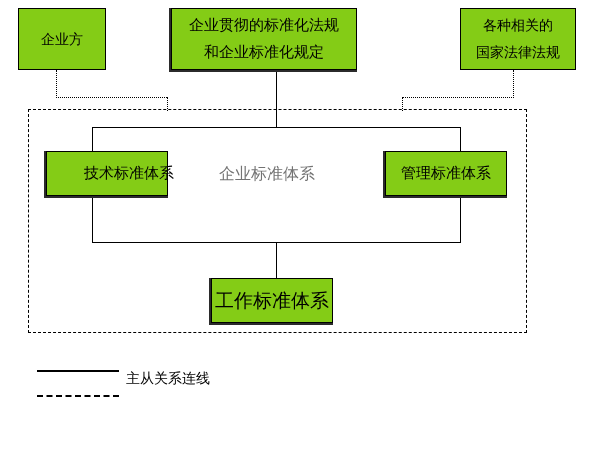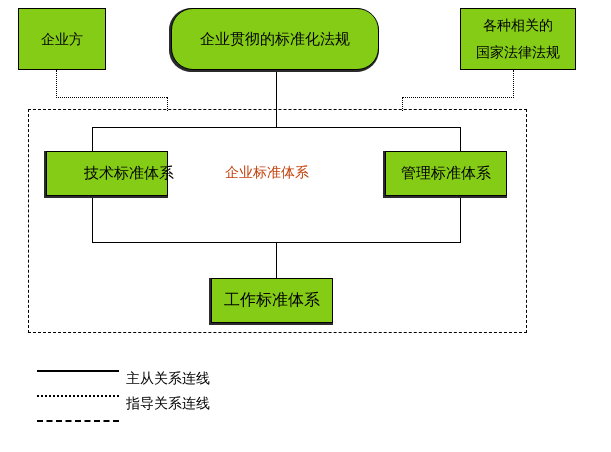--- a/index.html
+++ b/index.html
@@ -37,39 +37,39 @@
     display: block;
     white-space: nowrap;
   }
 
   
   #box-policy {
     left: 18px; top: 8px; width: 88px; height: 62px;
     font-size: 14px; line-height: 27px;
   }
   #box-regulations {
-    left: 171px; top: 8px; width: 208px; height: 62px;
-    font-size: 15px; line-height: 27px; border-radius: 22px;
+    left: 171px; top: 8px; width: 186px; height: 62px;
+    font-size: 15px; line-height: 27px;
   }
   #box-laws {
     left: 460px; top: 8px; width: 116px; height: 62px;
     font-size: 14px; line-height: 27px;
   }
   #box-technical {
     left: 46px; top: 151px; width: 122px; height: 45px;
     font-size: 15px;
     padding-left: 44px;
   }
   #box-management {
     left: 385px; top: 151px; width: 122px; height: 45px;
     font-size: 15px;
   }
   #box-work {
     left: 211px; top: 278px; width: 122px; height: 45px;
-    font-size: 16px;
+    font-size: 19px;
   }
 
   
   #scope-area {
     position: absolute;
     left: 28px; top: 109px;
     width: 499px; height: 224px;
     box-sizing: border-box;
     border: 1px dashed #000000;
     background: transparent;
@@ -86,22 +86,22 @@
     background: transparent;
     z-index: 2;
   }
 
   
   #center-label {
     position: absolute;
     left: 192px; top: 164px;
     width: 150px;
     text-align: center;
-    font-size: 14px;
-    color: #c2410c;
+    font-size: 16px;
+    color: #737373;
     z-index: 6;
     background: #ffffff;
   }
 
   
   .conn {
     position: absolute;
     z-index: 3;
   }
   .conn.v-solid { width: 0; border-left: 1px solid #000000; }
@@ -153,20 +153,21 @@
 <body>
 
 <div id="canvas">
 
   <div class="box" id="box-policy">
     <span class="line">企业方</span>
   </div>
 
   <div class="box shadowed" id="box-regulations">
     <span class="line">企业贯彻的标准化法规</span>
+    <span class="line">和企业标准化规定</span>
   </div>
 
   <div class="box" id="box-laws">
     <span class="line">各种相关的</span>
     <span class="line">国家法律法规</span>
   </div>
 
   <div id="scope-area"></div>
 
   <div id="inner-rect"></div>
@@ -196,24 +197,20 @@
     <span class="line">工作标准体系</span>
   </div>
 
   <div id="legend">
 
     <div class="legend-row">
       <span class="legend-sample solid"></span>
       <span class="legend-text">主从关系连线</span>
     </div>
 
-    <div class="legend-row">
-      <span class="legend-sample dotted"></span>
-      <span class="legend-text">指导关系连线</span>
-    </div>
 
     <div class="legend-row">
       <span class="legend-sample dashed"></span>
     </div>
 
   </div>
 
 </div>
 
 </body></html>

